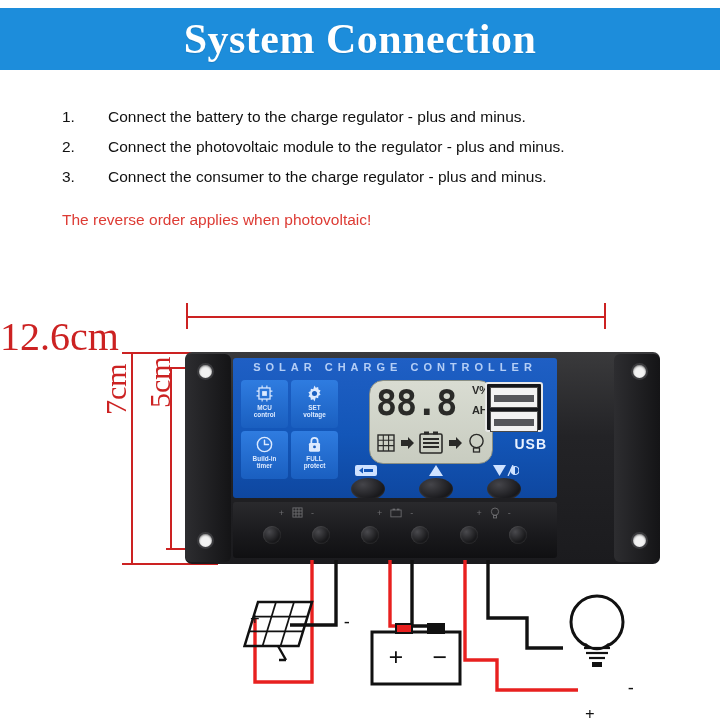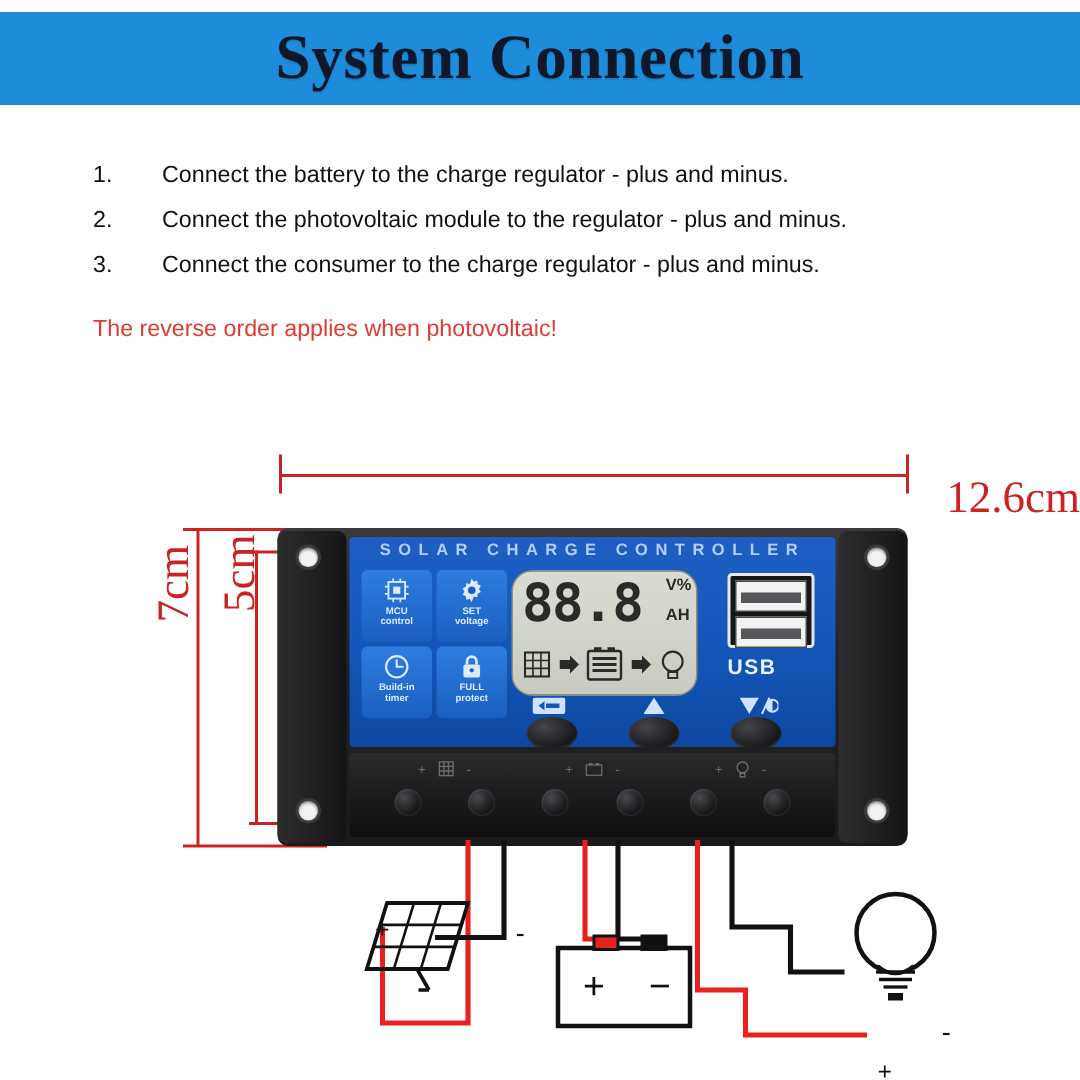--- a/index.html
+++ b/index.html
@@ -30,32 +30,32 @@
   .step{display:flex;font-size:15.5px;color:#111;margin-bottom:13px;line-height:1.1;}
   .step-num{width:28px;flex:0 0 28px;}
   .step-txt{flex:1;margin-left:18px;}
 
   .warn{position:absolute;left:62px;top:208px;width:600px;color:#dd3b34;font-size:15.5px;line-height:1.55;}
   .warn div{white-space:nowrap;}
 
   
   .dimlabel{position:absolute;color:#cc2222;font-family:"Liberation Serif", serif;line-height:1;}
   #dim-134{left:0;top:278px;width:720px;text-align:center;font-size:34px;}
-  #dim-126{left:0;top:317px;width:720px;text-align:right;font-size:30px;}
+  #dim-126{left:0;top:317px;width:720px;text-align:left;font-size:40px;}
   #dim-7{left:101px;top:415px;font-size:30px;transform:rotate(-90deg);transform-origin:left top;}
   #dim-5{left:145px;top:408px;font-size:30px;transform:rotate(-90deg);transform-origin:left top;}
 
   .dimline{position:absolute;background:#cc2222;}
   .h-line{height:1.5px;}
   .v-line{width:1.5px;}
   .tick-v{position:absolute;width:1.5px;background:#cc2222;}
   .tick-h{position:absolute;height:1.5px;background:#cc2222;}
 
   
-  #device{position:absolute;left:185px;top:352px;width:420px;height:212px;}
+  #device{position:absolute;left:185px;top:352px;width:475px;height:212px;}
   .dev-body{
     position:absolute;inset:0;
     background:linear-gradient(180deg,#3a3a3c 0%,#232326 40%,#1b1b1e 100%);
     border-radius:7px;
   }
   .dev-flange-l,.dev-flange-r{
     position:absolute;top:2px;width:46px;height:208px;
     background:linear-gradient(90deg,#2d2d30,#141416);
     border-radius:6px;
   }
@@ -85,39 +85,39 @@
     width:47px;height:48px;float:left;margin:0 3px 3px 0;
     background:linear-gradient(180deg,#2f7ce0,#1a5fc0);
     border-radius:4px;color:#dceaff;
     display:flex;flex-direction:column;align-items:center;justify-content:flex-start;
     padding-top:4px;box-sizing:border-box;
   }
   .badge-ico{width:19px;height:19px;margin-bottom:1px;}
   .badge-txt{font-size:6.4px;line-height:7.4px;text-align:center;font-weight:bold;}
 
   .lcd{
-    position:absolute;left:108px;top:22px;width:122px;height:82px;
+    position:absolute;left:136px;top:22px;width:122px;height:82px;
     background:linear-gradient(180deg,#d9dcd2,#c8ccc0);
     border:1px solid #8a8f84;border-radius:14px;
   }
   .seg-row{position:absolute;left:6px;top:2px;width:112px;height:40px;}
   .seg-digits{font-family:"DejaVu Sans Mono", monospace;font-size:35px;font-weight:bold;color:#2a2a28;letter-spacing:-1px;line-height:40px;}
   .lcd-units{position:absolute;right:3px;top:3px;text-align:left;color:#2a2a28;font-weight:bold;}
   .lcd-v{font-size:11px;line-height:12px;}
   .lcd-ah{font-size:11px;line-height:12px;margin-top:8px;}
   .lcd-flow{position:absolute;left:4px;top:44px;width:114px;height:36px;display:flex;align-items:center;justify-content:space-around;}
 
   .usb-block{position:absolute;right:10px;top:24px;width:62px;}
   .usb-ports{
     width:58px;height:50px;background:#15161a;border:2px solid #e8e8e8;border-radius:3px;
     padding:3px;box-sizing:border-box;
   }
   .usb-p{height:19px;background:#f2f2f2;border:1px solid #4a4a4a;margin-bottom:3px;position:relative;}
   .usb-p:after{content:"";position:absolute;left:3px;right:3px;top:7px;height:7px;background:#55565a;}
-  .usb-label{color:#eaf2ff;font-size:14px;font-weight:bold;text-align:left;margin-top:4px;letter-spacing:1px;}
+  .usb-label{color:#eaf2ff;font-size:14px;font-weight:bold;text-align:right;margin-top:4px;letter-spacing:1px;}
 
   .btn-icons{position:absolute;left:118px;top:106px;width:170px;height:14px;display:flex;justify-content:space-between;}
   .btn-ic{width:30px;height:13px;display:flex;align-items:center;justify-content:center;}
   .buttons{position:absolute;left:118px;top:120px;width:170px;height:24px;display:flex;justify-content:space-between;}
   .pbtn{
     width:34px;height:22px;border-radius:50%;
     background:radial-gradient(ellipse at 35% 30%,#45454a,#17171a 70%);
     box-shadow:inset 0 -1px 2px rgba(255,255,255,.12);
   }
 
@@ -147,21 +147,21 @@
   
   #wiring{position:absolute;left:0;top:560px;width:720px;height:160px;}
   .wlabel{position:absolute;font-size:17px;color:#111;font-weight:bold;font-family:"Liberation Serif", serif;}
 </style>
 </head>
 <body>
 
 <div id="page">
 
   <div class="header" style="background: rgb(29, 141, 219);">
-    <div class="header-title" style="color: #0f172a;">System Connection</div>
+    <div class="header-title" style="color: #ffffff;">System Connection</div>
   </div>
 
   <div class="steps">
     <div class="step">
       <span class="step-num">1.</span>
       <span class="step-txt">Connect the battery to the charge regulator - plus and minus.</span>
     </div>
     <div class="step">
       <span class="step-num">2.</span>
       <span class="step-txt">Connect the photovoltaic module to the regulator - plus and minus.</span>

